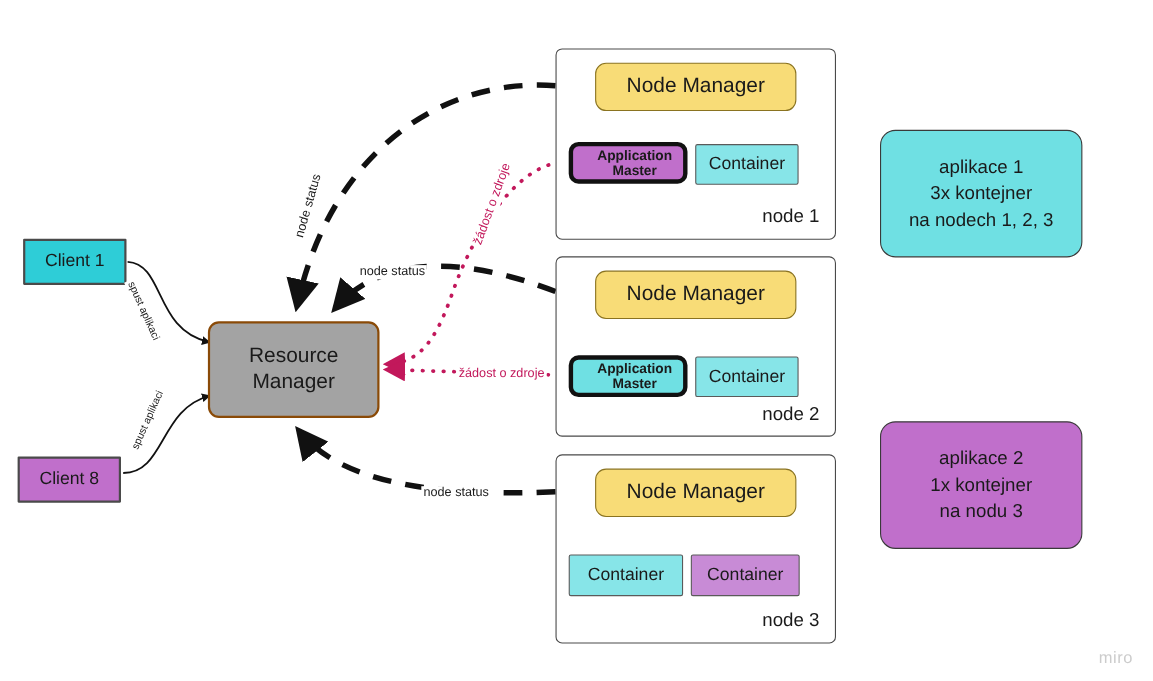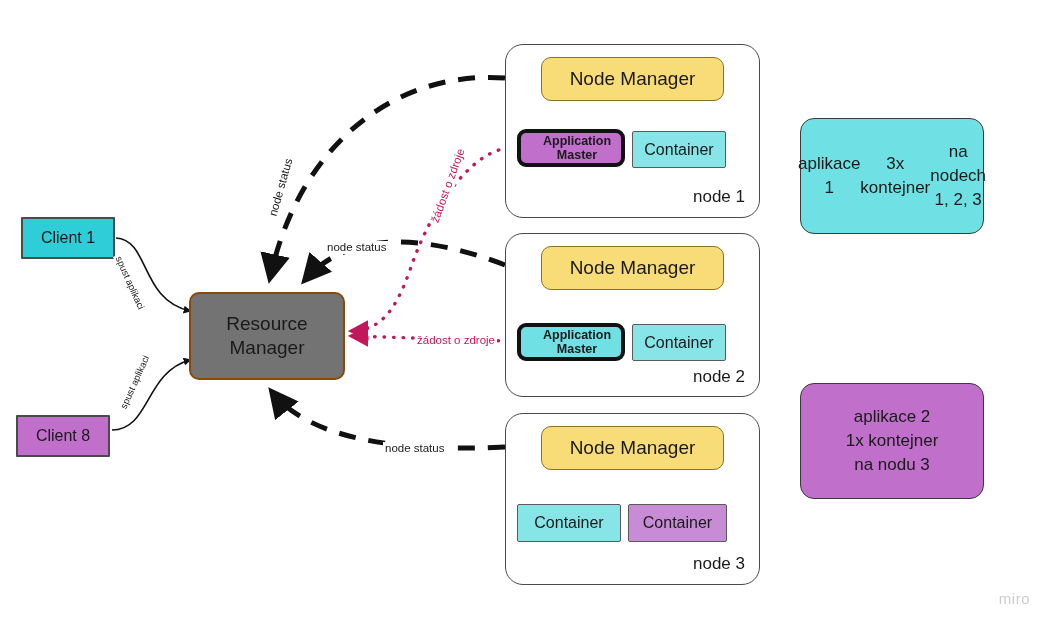--- a/index.html
+++ b/index.html
@@ -39,31 +39,31 @@
   .client {
     border: 2px solid #4a4a4a;
     font-size: 16px;
     border-radius: 1px;
   }
   .client-1 { background: #2ECDD7; }
   .client-2 { background: #C06FCB; }
 
   
   .resource-manager {
-    background: #737373;
+    background: #a3a3a3;
     border: 2px solid #8a4a07;
     border-radius: 10px;
     font-size: 19px;
     line-height: 1.28;
   }
 
   
   .node-box {
     border: 1.6px solid #4a4a4a;
-    border-radius: 18px;
+    border-radius: 6px;
     background: #ffffff;
     display: block;
   }
   .node-caption {
     position: absolute;
     font-size: 17px;
     color: #1a1a1a;
   }
 
   
@@ -205,21 +205,21 @@
     </div>
     <div class="node container-box c-cyan" style="left:11px; top:90px; width:104px; height:38px;">
       <span>Container</span>
     </div>
     <div class="node container-box c-purple" style="left:122px; top:90px; width:99px; height:38px;">
       <span>Container</span>
     </div>
     <div class="node-caption" style="right:14px; bottom:10px;">node 3</div>
   </div>
 
-  <div class="node legend-card legend-cyan" style="left:800px; top:118px; width:184px; height:116px; ">
+  <div class="node legend-card legend-cyan" style="left:800px; top:118px; width:184px; height:116px; flex-direction:column;">
     <span>aplikace 1</span>
     <span>3x kontejner</span>
     <span>na nodech 1, 2, 3</span>
   </div>
 
   <div class="node legend-card legend-purple" style="left:800px; top:383px; width:184px; height:116px; flex-direction:column;">
     <span>aplikace 2</span>
     <span>1x kontejner</span>
     <span>na nodu 3</span>
   </div>

